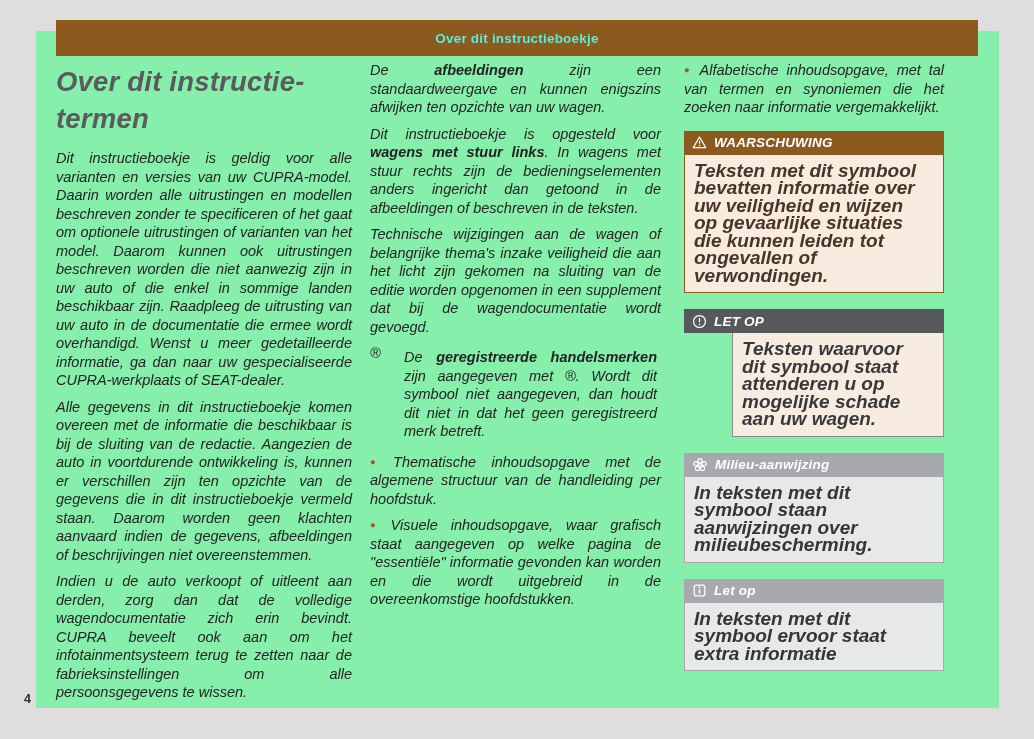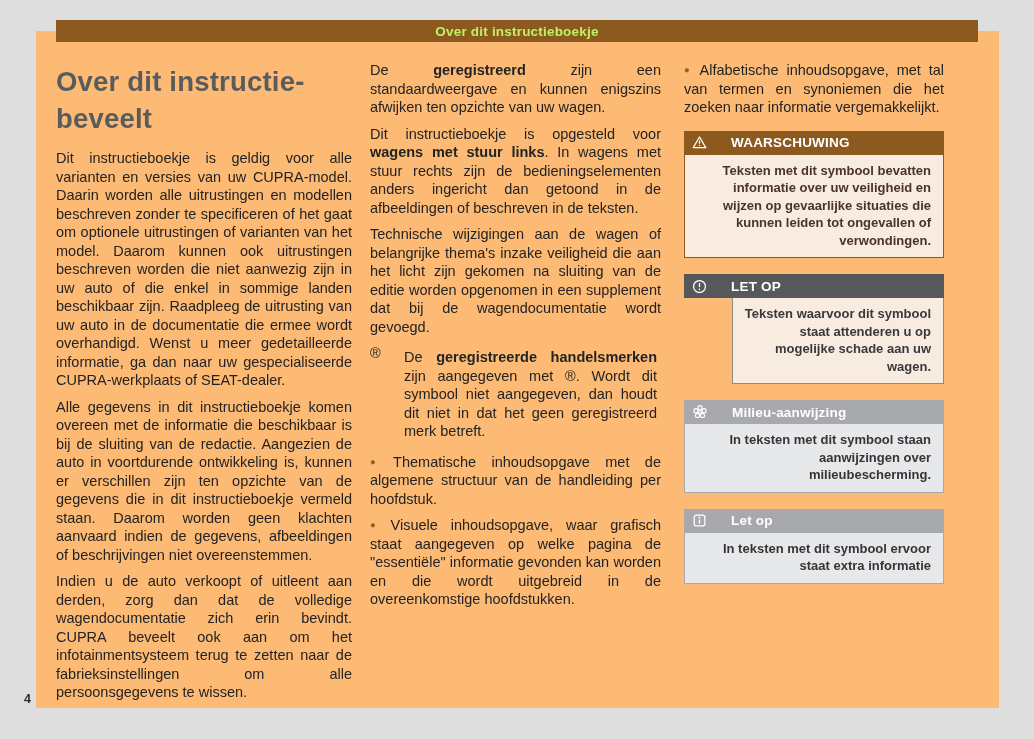--- a/index.html
+++ b/index.html
@@ -4,25 +4,25 @@
 <style>
   html,body{margin:0;padding:0;}
   body{
     width:1034px;height:739px;position:relative;
     background:#dedede;
     font-family:"Liberation Sans", sans-serif;
     -webkit-font-smoothing:antialiased;
   }
   .sheet{
     position:absolute;left:36px;top:31px;width:963px;height:677px;
-    background:#fdba74;overflow:hidden;
+    background:#86efac;overflow:hidden;font-style:italic;
   }
   .topbar{
-    position:absolute;left:56px;top:20px;width:922px;height:22px;
-    background:#8c5a1e;color:#bef264;z-index:5;
+    position:absolute;left:56px;top:20px;width:922px;height:36px;
+    background:#8c5a1e;color:#5eead4;z-index:5;
     display:flex;align-items:center;justify-content:center;
     font-size:13.5px;font-weight:bold;letter-spacing:.2px;
   }
   .col{position:absolute;top:30px;}
   .col1{left:20px;width:296px;}
   .col2{left:334px;width:291px;}
   .col3{left:648px;width:260px;}
 
   h1.doc-title{
     font-size:27.5px;line-height:37px;color:#5a5b5d;
@@ -37,26 +37,26 @@
   p.body b{font-weight:bold;}
 
   .tm-row{display:flex;margin:0 0 8px 0;}
   .tm-marker{width:30px;flex:0 0 30px;font-size:14.5px;line-height:18.5px;color:#232323;}
   .tm-row p.body{flex:1;margin:4px;}
 
   .bullet .dot{color:#9c5c1e;font-size:9.5px;margin-right:6px;vertical-align:2px;}
 
   .box{margin:0 0 16px 0;}
   .box-header{
-    height:24px;display:flex;align-items:center;gap:24px;padding:0 8px;
+    height:24px;display:flex;align-items:center;gap:7px;padding:0 8px;
     color:#ffffff;font-weight:bold;font-size:13.5px;letter-spacing:.2px;
   }
   .box-body{
-    padding:7px 12px 8px 9px;font-weight:bold;font-size:13px;
-    line-height:17.5px;text-align:right;
+    padding:7px 12px 8px 9px;font-weight:bold;font-size:19px;
+    line-height:17.5px;text-align:left;
   }
   .box-warning .box-header{background:#8c5a1e;}
   .box-warning .box-body{background:#f8ece1;color:#4a3425;border:1px solid #8c5a1e;border-top:none;}
   .box-caution .box-header{background:#57585a;}
   .box-caution .box-body{background:#f8ece1;color:#39393b;border:1px solid #8a8b8d;border-top:none;margin-left:48px;}
   .box-env .box-header{background:#a7a9ac;}
   .box-env .box-body{background:#e7e8e9;color:#353537;border:1px solid #a7a9ac;border-top:none;}
   .box-note .box-header{background:#a7a9ac;}
   .box-note .box-body{background:#e7e8e9;color:#353537;border:1px solid #a7a9ac;border-top:none;}
   .box-icon{flex:0 0 auto;display:inline-flex;}
@@ -72,29 +72,29 @@
 
 <div class="topbar">
   <span>Over dit instructieboekje</span>
 </div>
 
 <div class="sheet">
 
   <div class="col col1">
     <h1 class="doc-title">
       <span>Over dit instructie-</span>
-      <span>beveelt</span>
+      <span>termen</span>
     </h1>
     <p class="body">Dit instructieboekje is geldig voor alle varianten en versies van uw CUPRA-model. Daarin worden alle uitrustingen en modellen beschreven zonder te specificeren of het gaat om optionele uitrustingen of varianten van het model. Daarom kunnen ook uitrustingen beschreven worden die niet aanwezig zijn in uw auto of die enkel in sommige landen beschikbaar zijn. Raadpleeg de uitrusting van uw auto in de documentatie die ermee wordt overhandigd. Wenst u meer gedetailleerde informatie, ga dan naar uw gespecialiseerde CUPRA-werkplaats of SEAT-dealer.</p>
     <p class="body">Alle gegevens in dit instructieboekje komen overeen met de informatie die beschikbaar is bij de sluiting van de redactie. Aangezien de auto in voortdurende ontwikkeling is, kunnen er verschillen zijn ten opzichte van de gegevens die in dit instructieboekje vermeld staan. Daarom worden geen klachten aanvaard indien de gegevens, afbeeldingen of beschrijvingen niet overeenstemmen.</p>
     <p class="body">Indien u de auto verkoopt of uitleent aan derden, zorg dan dat de volledige wagendocumentatie zich erin bevindt. CUPRA beveelt ook aan om het infotainmentsysteem terug te zetten naar de fabrieksinstellingen om alle persoonsgegevens te wissen.</p>
   </div>
 
   <div class="col col2">
-    <p class="body"><span>De </span><b>geregistreerd</b><span> zijn een standaardweergave en kunnen enigszins afwijken ten opzichte van uw wagen.</span></p>
+    <p class="body"><span>De </span><b>afbeeldingen</b><span> zijn een standaardweergave en kunnen enigszins afwijken ten opzichte van uw wagen.</span></p>
     <p class="body"><span>Dit instructieboekje is opgesteld voor </span><b>wagens met stuur links</b><span>. In wagens met stuur rechts zijn de bedieningselementen anders ingericht dan getoond in de afbeeldingen of beschreven in de teksten.</span></p>
     <p class="body">Technische wijzigingen aan de wagen of belangrijke thema's inzake veiligheid die aan het licht zijn gekomen na sluiting van de editie worden opgenomen in een supplement dat bij de wagendocumentatie wordt gevoegd.</p>
     <div class="tm-row">
       <span class="tm-marker">®</span>
       <p class="body"><span>De </span><b>geregistreerde handelsmerken</b><span> zijn aangegeven met ®. Wordt dit symbool niet aangegeven, dan houdt dit niet in dat het geen geregistreerd merk betreft.</span></p>
     </div>
     <p class="body bullet"><span class="dot">●</span><span>Thematische inhoudsopgave met de algemene structuur van de handleiding per hoofdstuk.</span></p>
     <p class="body bullet"><span class="dot">●</span><span>Visuele inhoudsopgave, waar grafisch staat aangegeven op welke pagina de "essentiële" informatie gevonden kan worden en die wordt uitgebreid in de overeenkomstige hoofdstukken.</span></p>
   </div>
 

